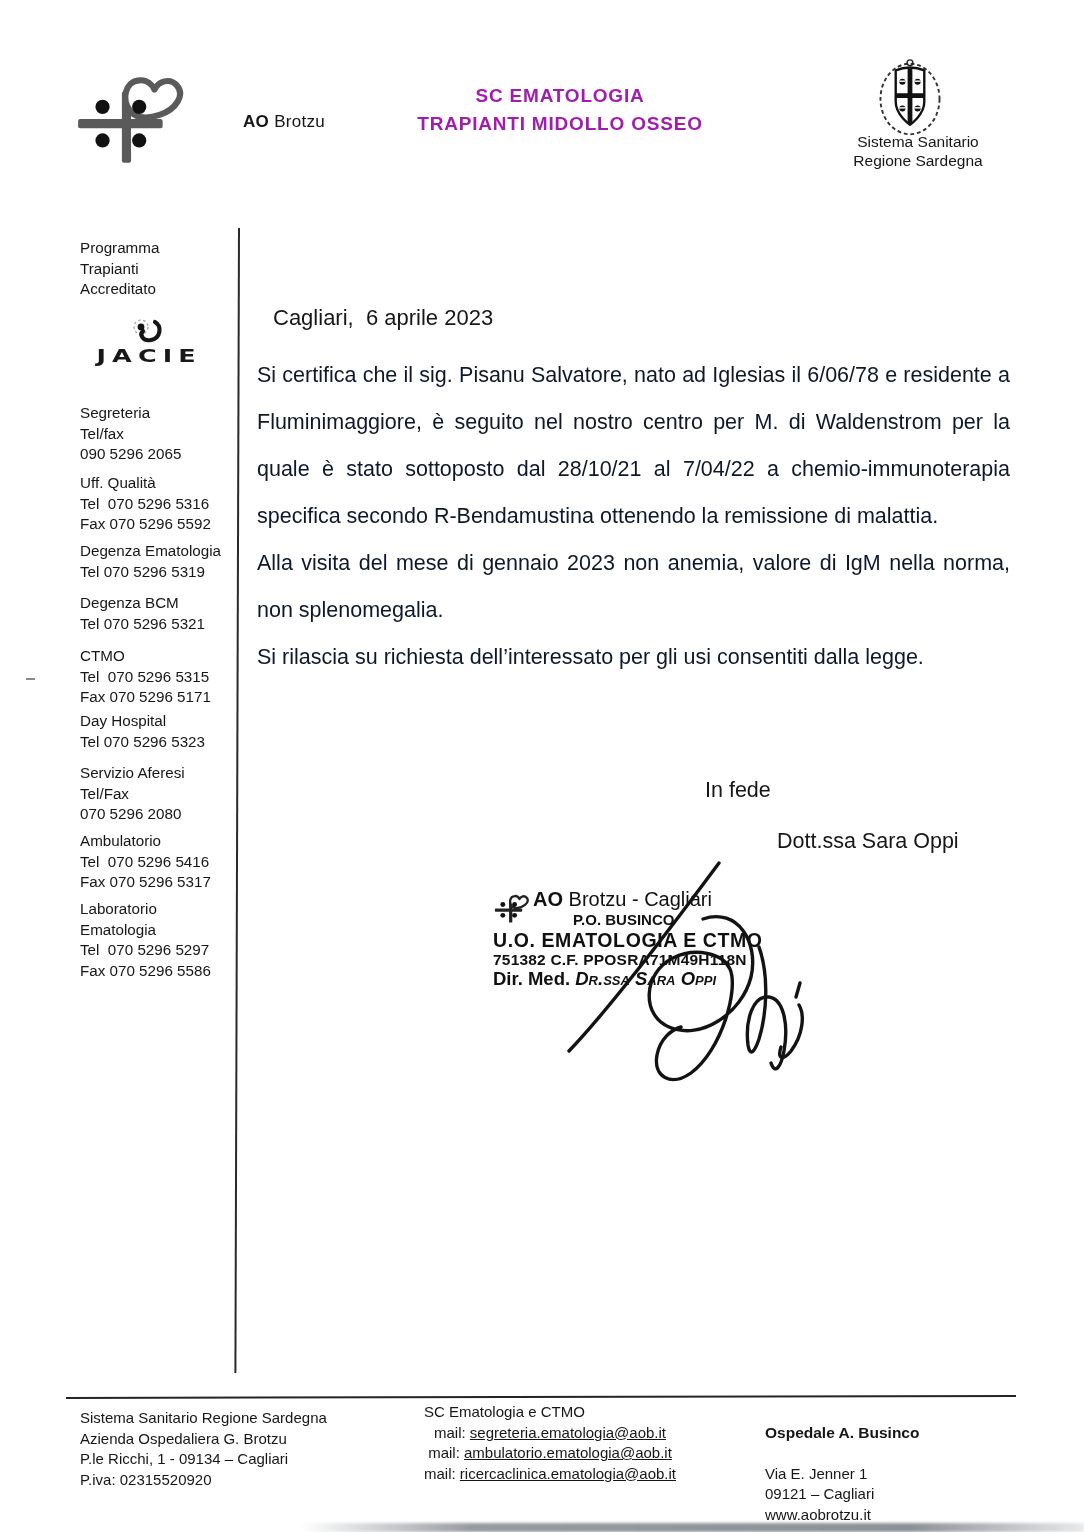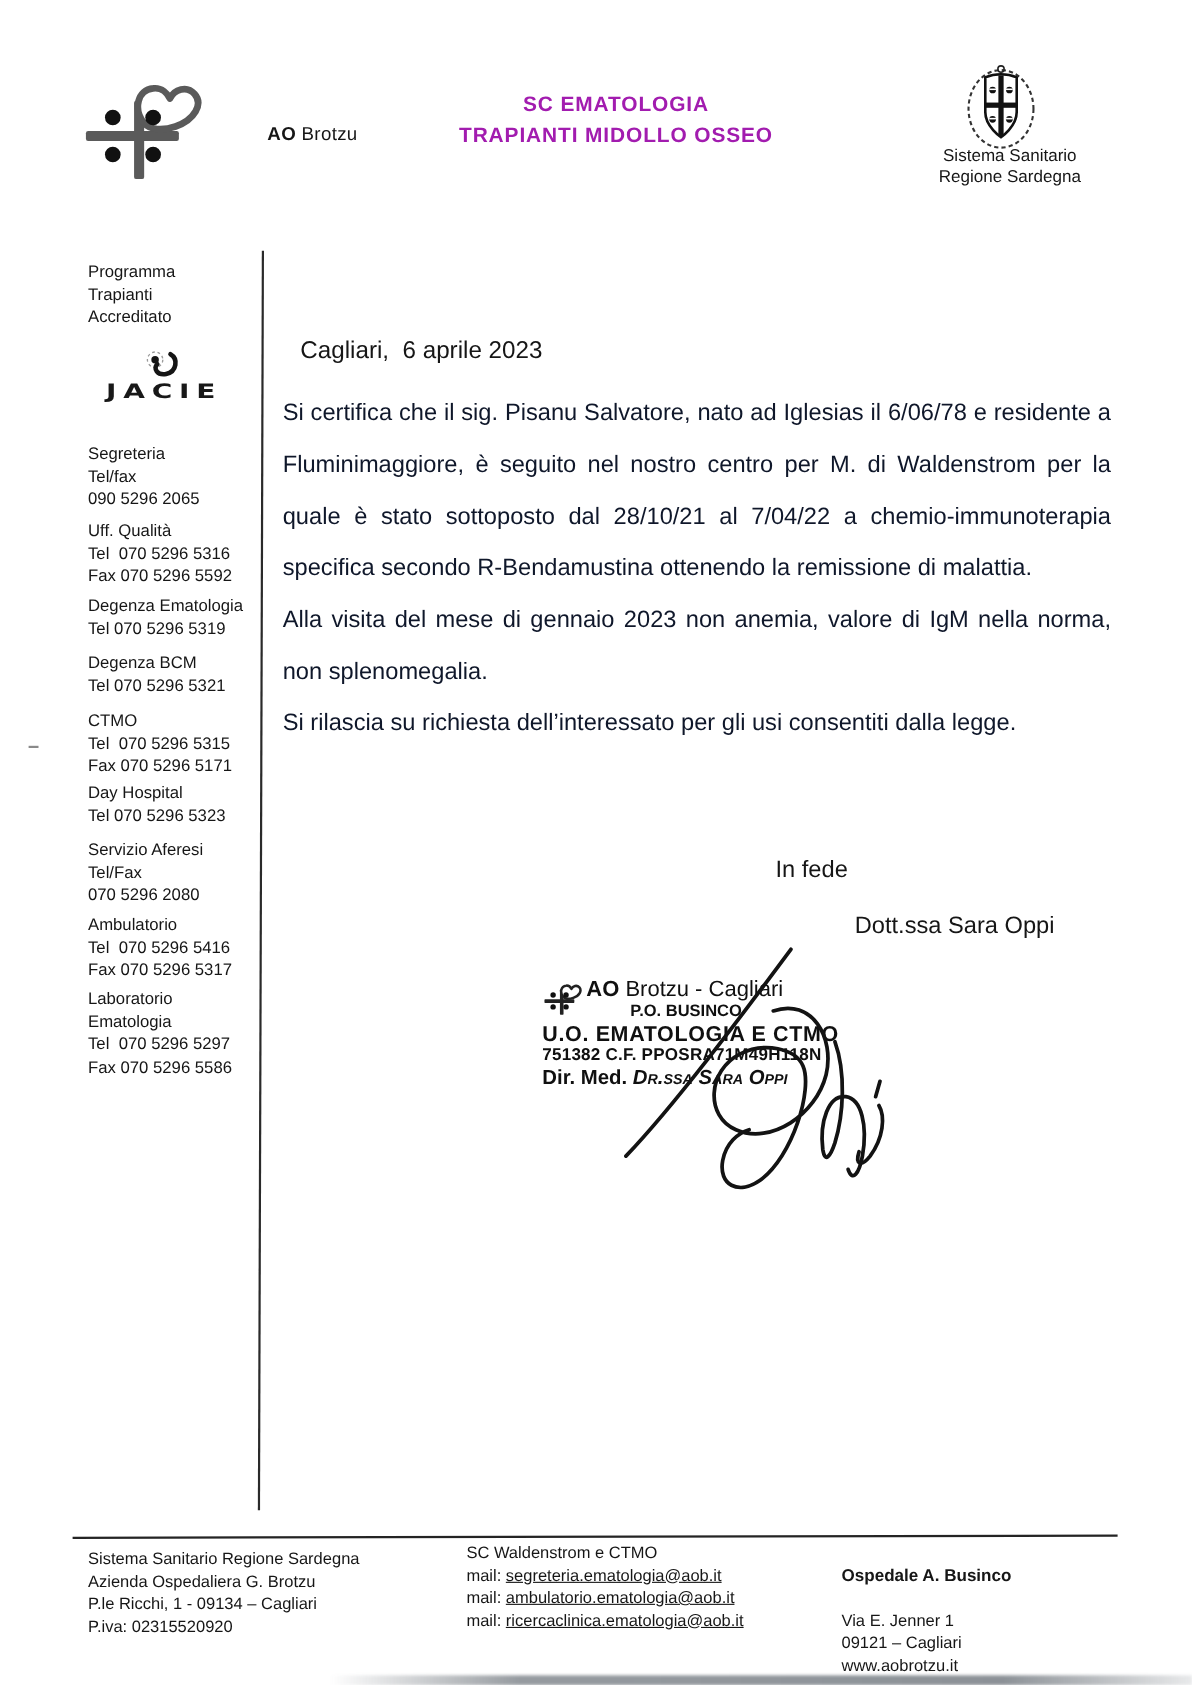--- a/index.html
+++ b/index.html
@@ -51,21 +51,21 @@
   .signature{position:absolute;left:553px;top:855px;width:260px;height:250px;}
   
   .f-line{position:absolute;left:66px;top:1396px;width:950px;height:2px;background:#242424;
     transform:rotate(-.12deg);}
   .f-col{position:absolute;font-size:15px;line-height:20.5px;white-space:pre-line;}
   .f-col1{left:80px;top:1408px;}
   .f-col2{left:424px;top:1402px;white-space:normal;}
   .f-col2 .rows{line-height:20.5px;}
   .f-col3{left:765px;top:1402px;}
   .f-col3 .bold{font-weight:700;font-size:15.5px;}
-  .email-row{white-space:nowrap;}
+  .email-row{white-space:nowrap;text-align:center;}
   .email-addr{text-decoration:underline;color:#161616;cursor:pointer;}
   .smudge{position:absolute;left:300px;right:0;bottom:0;height:9px;
     background:linear-gradient(to right, rgba(70,80,90,0), rgba(45,55,65,.5) 22%,
       rgba(45,55,65,.55) 78%, rgba(70,80,90,.12));
     filter:blur(1.5px);}
 </style>
 </head>
 <body>
 
 <div class="page">
@@ -190,21 +190,21 @@
   </svg>
 
   <div class="f-line"></div>
 
   <div class="f-col f-col1">Sistema Sanitario Regione Sardegna
 Azienda Ospedaliera G. Brotzu
 P.le Ricchi, 1 - 09134 – Cagliari
 P.iva: 02315520920</div>
 
   <div class="f-col f-col2">
-    <div>SC Waldenstrom e CTMO</div>
+    <div>SC Ematologia e CTMO</div>
     <div class="rows">
       <div class="email-row"><span>mail: </span><span class="email-addr">segreteria.ematologia@aob.it</span></div>
       <div class="email-row"><span>mail: </span><span class="email-addr">ambulatorio.ematologia@aob.it</span></div>
       <div class="email-row"><span>mail: </span><span class="email-addr">ricercaclinica.ematologia@aob.it</span></div>
     </div>
   </div>
 
   <div class="f-col f-col3">
     <div class="bold">Ospedale A. Businco</div>
     <div>Via E. Jenner 1

